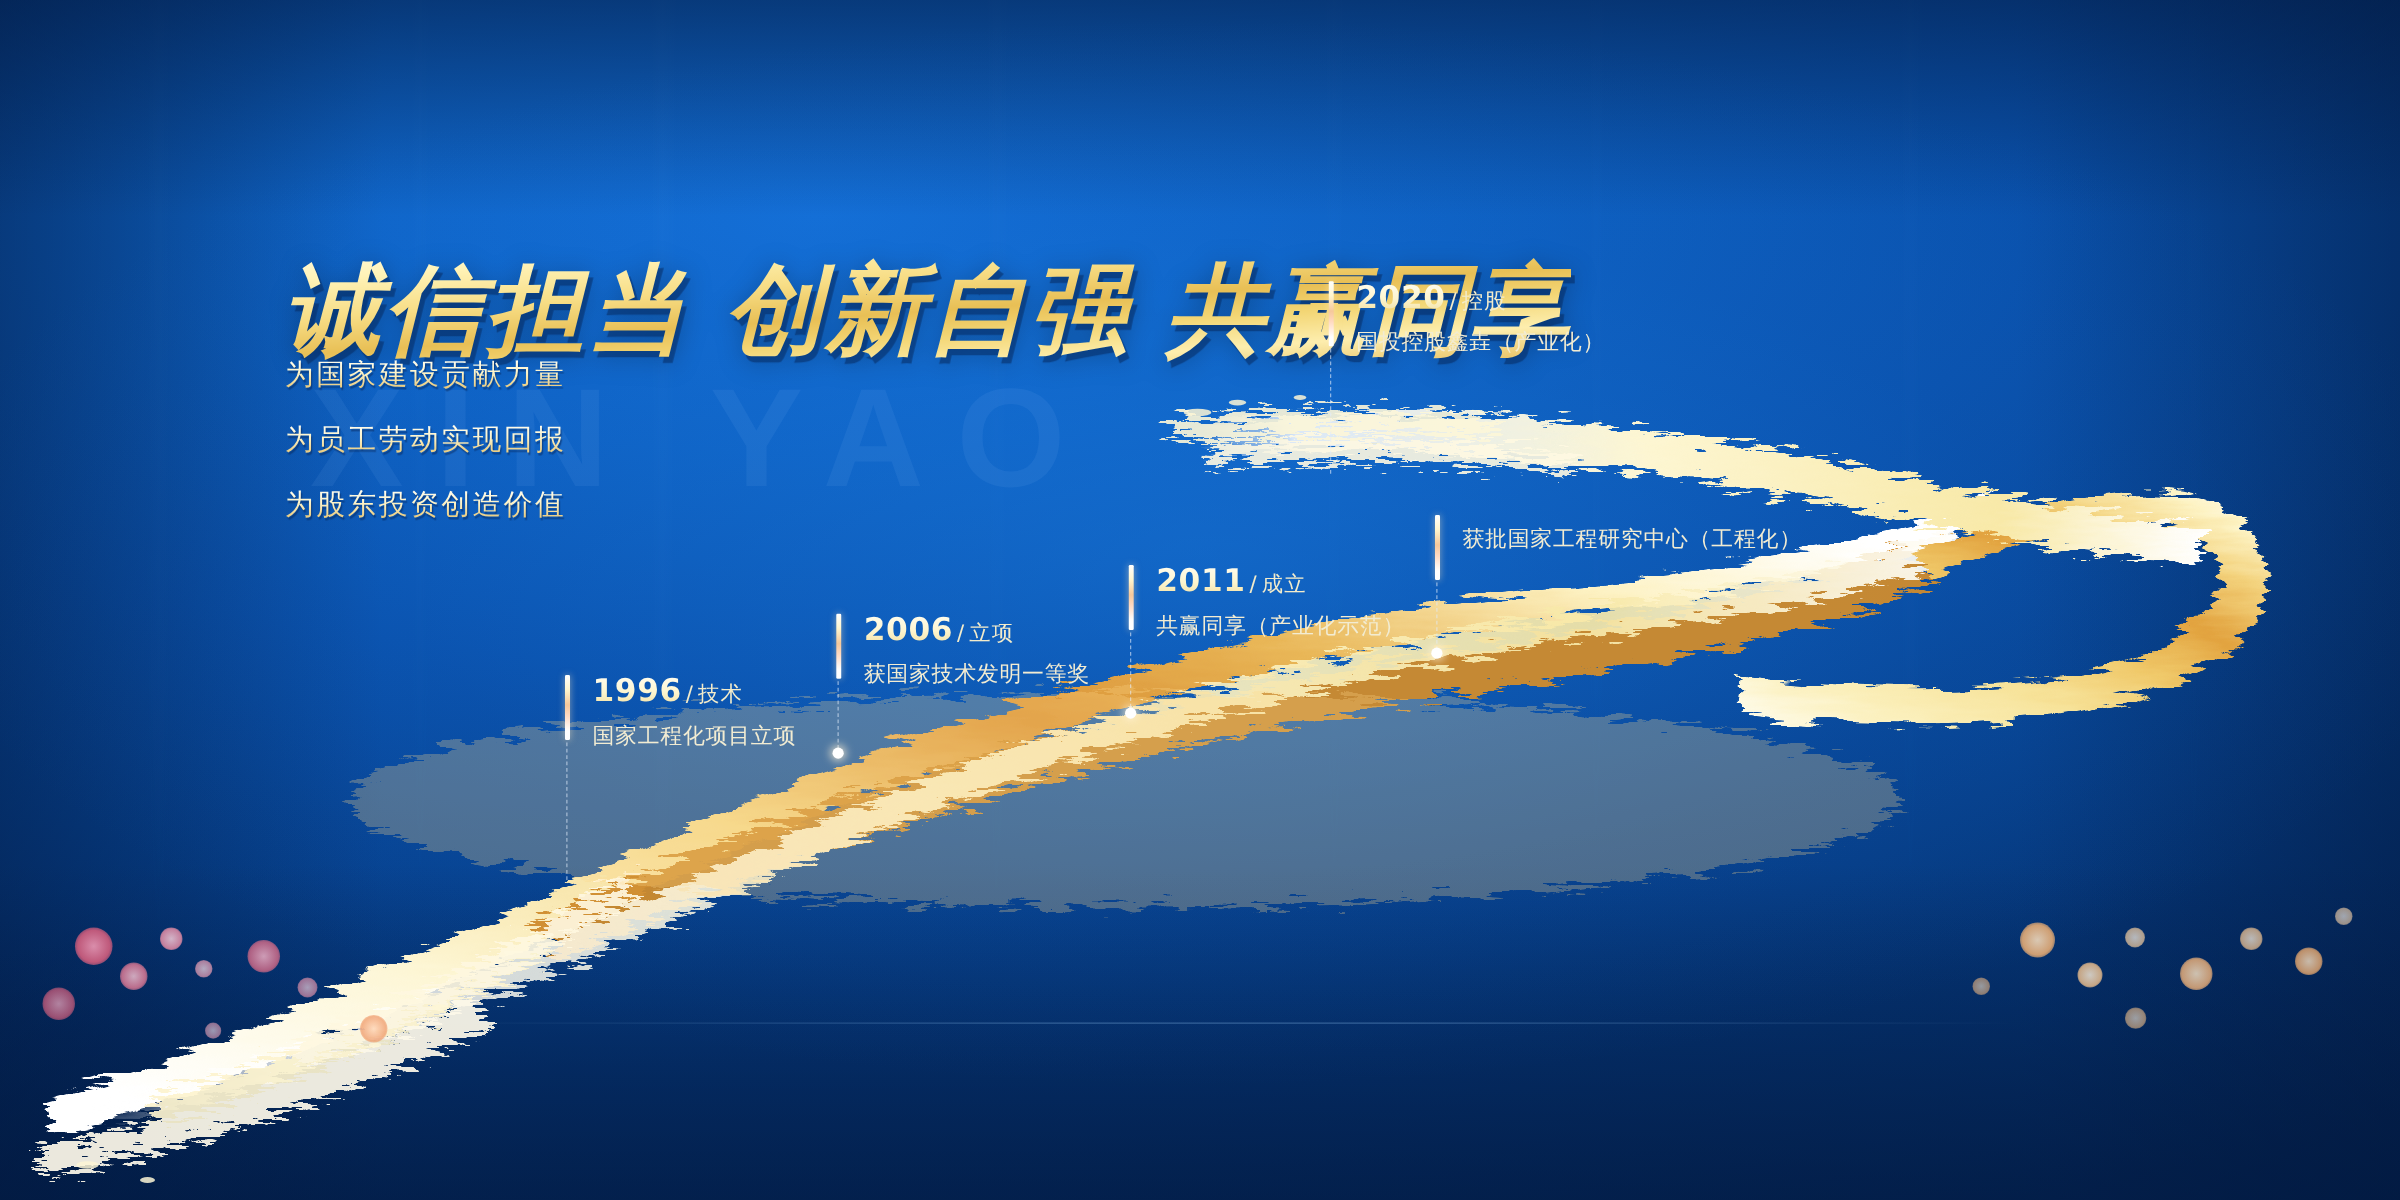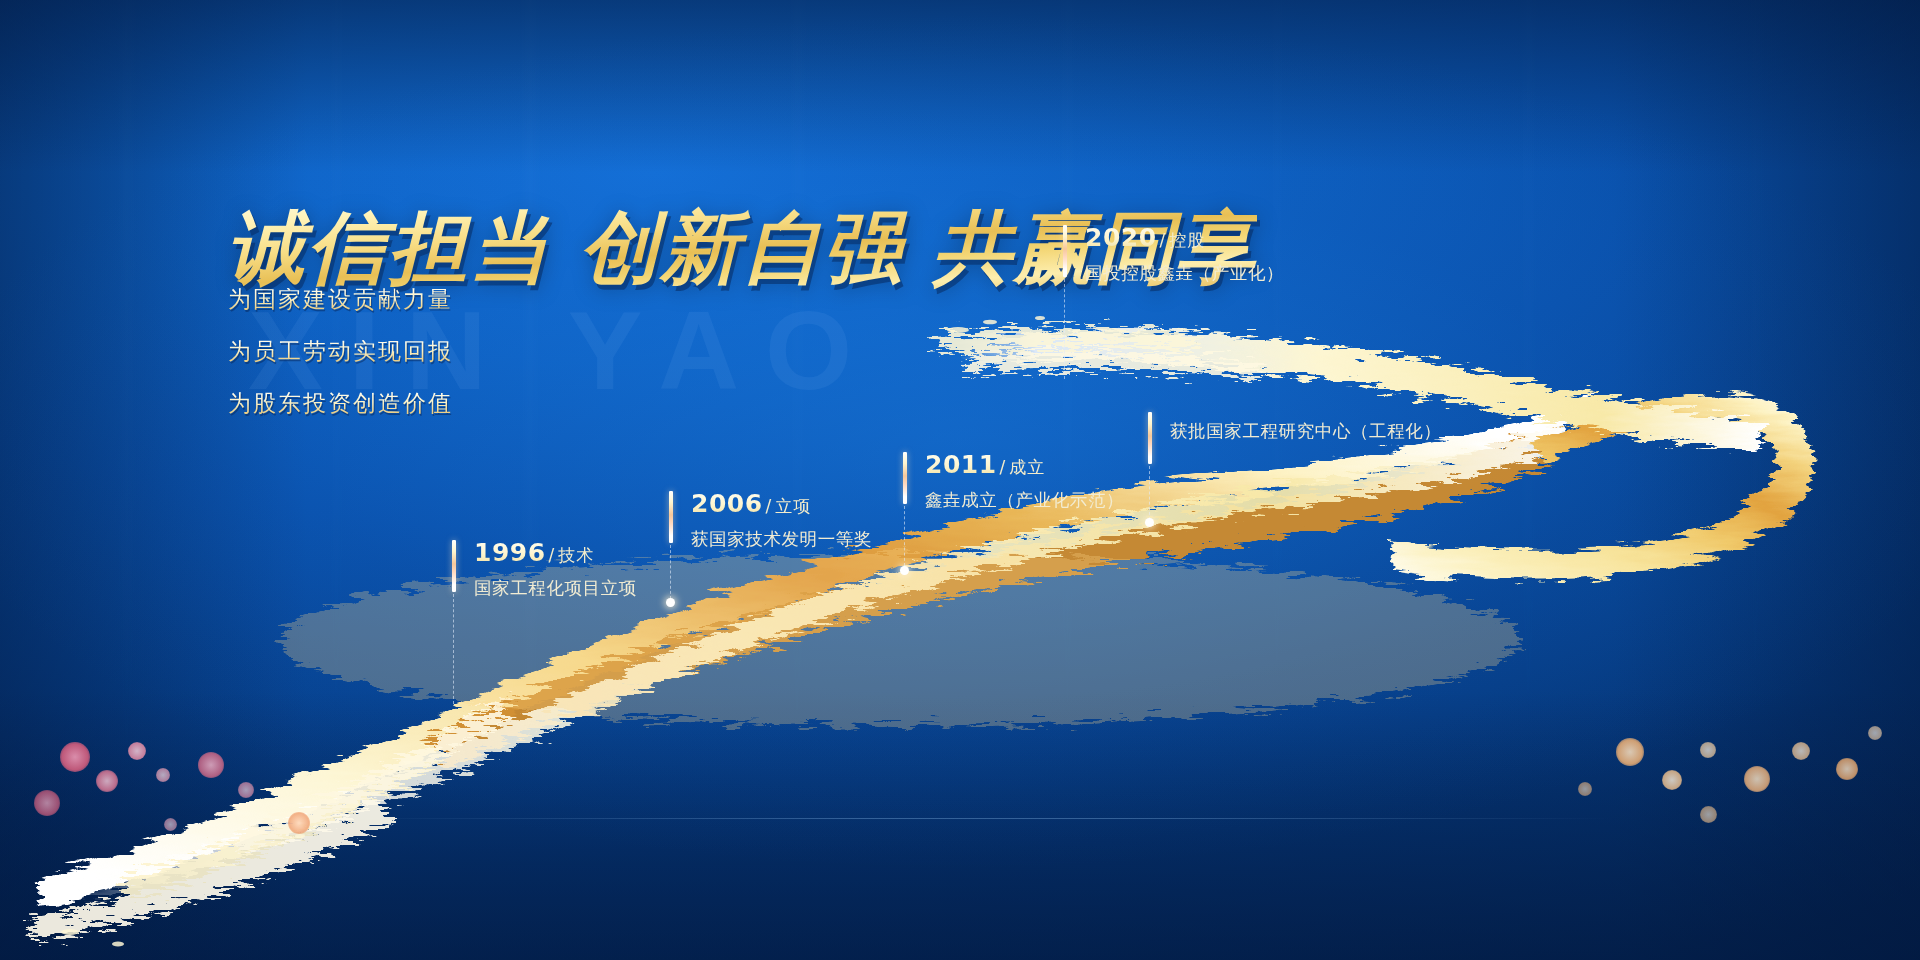--- a/index.html
+++ b/index.html
@@ -227,21 +227,21 @@
     <div class="m-lead" style="top:54px;height:54px;"></div>
     <div class="m-dot" style="left:-3px;top:107px;"></div>
   </div>
 
   <div class="marker" style="left:903px;top:452px;">
     <div class="m-bar"></div>
     <div class="m-text">
       <div>
         <span class="m-year">2011</span><span class="m-cat">/</span><span class="m-cat">成立</span>
       </div>
-      <div class="m-desc">鑫垚成立（产业化示范）</div>
+      <div class="m-desc">共赢同享（产业化示范）</div>
     </div>
     <div class="m-lead" style="top:54px;height:60px;"></div>
     <div class="m-dot" style="left:-3px;top:114px;"></div>
   </div>
 
   <div class="marker" style="left:1148px;top:412px;">
     <div class="m-bar"></div>
     <div class="m-text">
       <div class="m-desc">获批国家工程研究中心（工程化）</div>
     </div>

